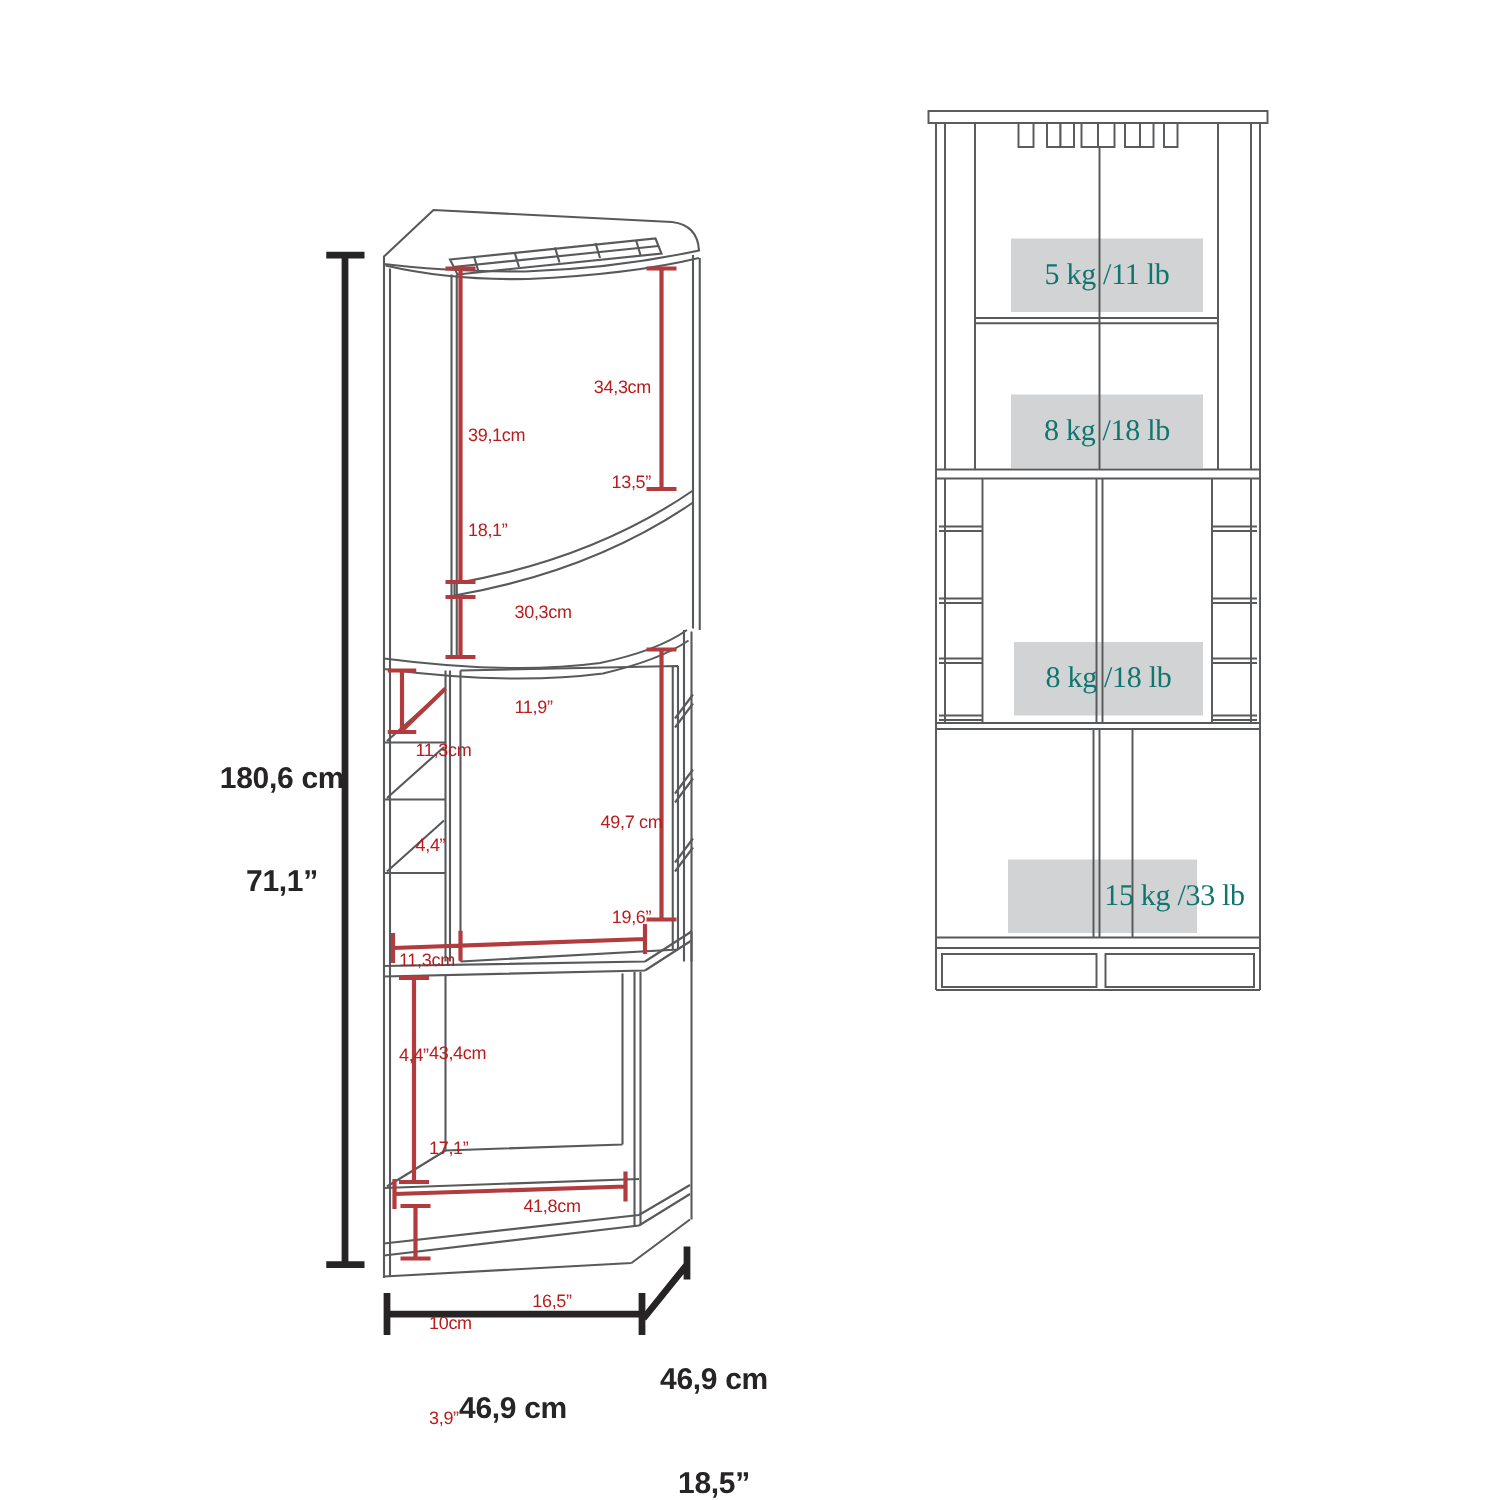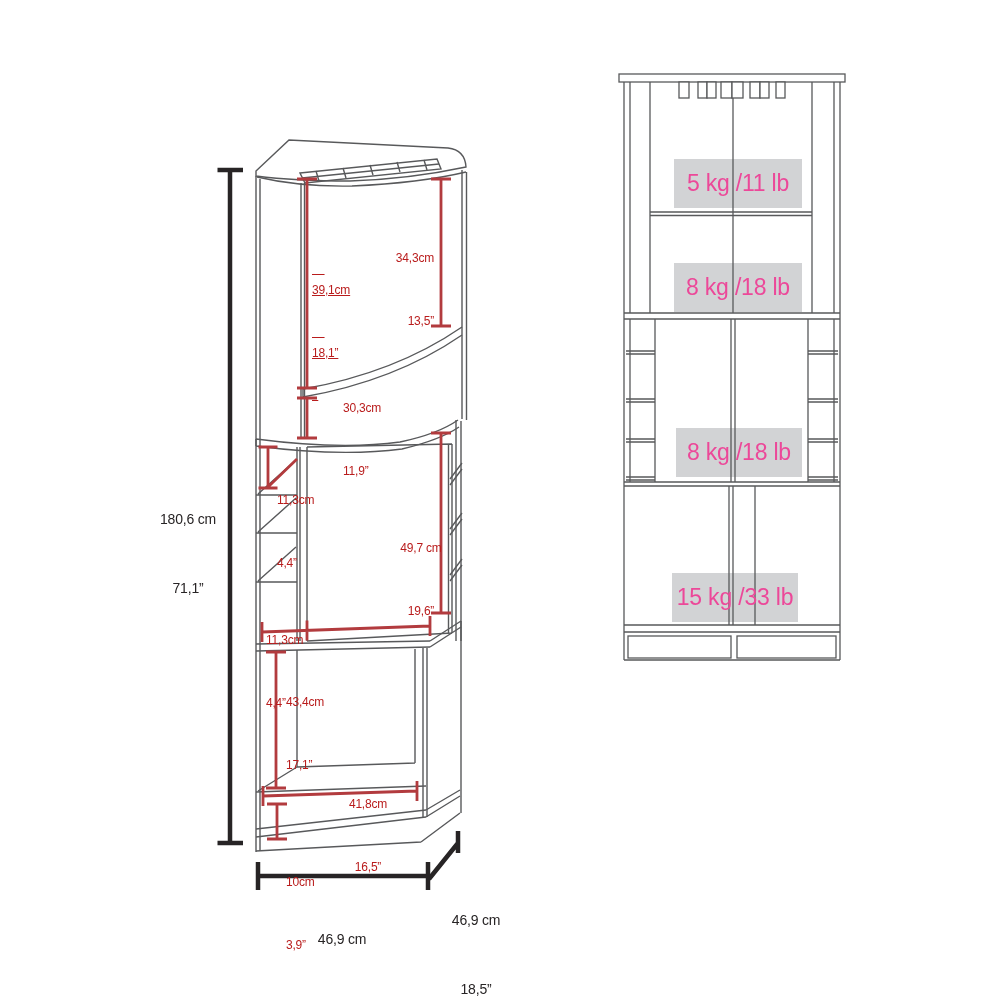--- a/index.html
+++ b/index.html
@@ -2,25 +2,25 @@
 <html><head>
 <meta charset="utf-8">
 <style>
   html,body{margin:0;padding:0;background:#ffffff;}
   .stage{position:relative;width:1000px;height:1000px;background:#ffffff;overflow:hidden;
          font-family:"Liberation Sans",sans-serif;}
   .stage svg{position:absolute;left:0;top:0;}
   .dim{position:absolute;color:#b91c1c;font-size:12px;line-height:21px;
        letter-spacing:-0.2px;white-space:pre;}
   .dim span{display:block;}
-  .dim.dark{color:#272425;font-size:14px;line-height:23px;}
+  .dim.dark{color:#272425;font-size:20px;line-height:23px;font-weight:bold;}
   .ta-r{text-align:right;}
   .ta-c{text-align:center;}
   .cap{position:absolute;display:flex;align-items:center;justify-content:center;
-       color:#ec4899;font-size:23px;letter-spacing:-0.2px;}
+       color:#0f766e;font-size:20px;letter-spacing:-0.2px;font-family:Liberation Serif, serif;}
 </style>
 </head>
 <body>
 
 <div class="stage">
 
   <svg width="1000" height="1000" viewBox="0 0 1000 1000">
 
     <g fill="#d2d3d5">
       <rect x="674" y="159" width="128" height="49"></rect>
@@ -113,21 +113,21 @@
       <path d="M263,796 L417,791 M263,786 L263,806 M417,781 L417,801"></path>
       <path d="M277,804 L277,839 M267,804 L287,804 M267,839 L287,839"></path>
     </g>
   </svg>
 
   <div class="dim ta-r" style="left:338px;top:206px;width:96px;">
     <span>34,3cm</span>
     <span>13,5”</span>
   </div>
 
-  <div class="dim" style="left:312px;top:238px;text-decoration:underline;">
+  <div class="dim" style="left:312px;top:238px;">
     <span>39,1cm</span>
     <span>18,1”</span>
   </div>
 
   <div class="dim" style="left:312px;top:356px;margin-left:31px;">
     <span>30,3cm</span>
     <span>11,9”</span>
   </div>
 
   <div class="dim" style="left:277px;top:448px;">
@@ -178,17 +178,17 @@
 
   <div class="cap" style="left:674px;top:159px;width:128px;height:49px;">
     <span>5 kg /11 lb</span>
   </div>
   <div class="cap" style="left:674px;top:263px;width:128px;height:49px;">
     <span>8 kg /18 lb</span>
   </div>
   <div class="cap" style="left:676px;top:428px;width:126px;height:49px;">
     <span>8 kg /18 lb</span>
   </div>
-  <div class="cap" style="left:672px;top:573px;width:126px;height:49px;">
+  <div class="cap" style="left:672px;top:573px;width:126px;height:49px;padding-left:48px;">
     <span>15 kg /33 lb</span>
   </div>
 
 </div>
 
 </body></html>

